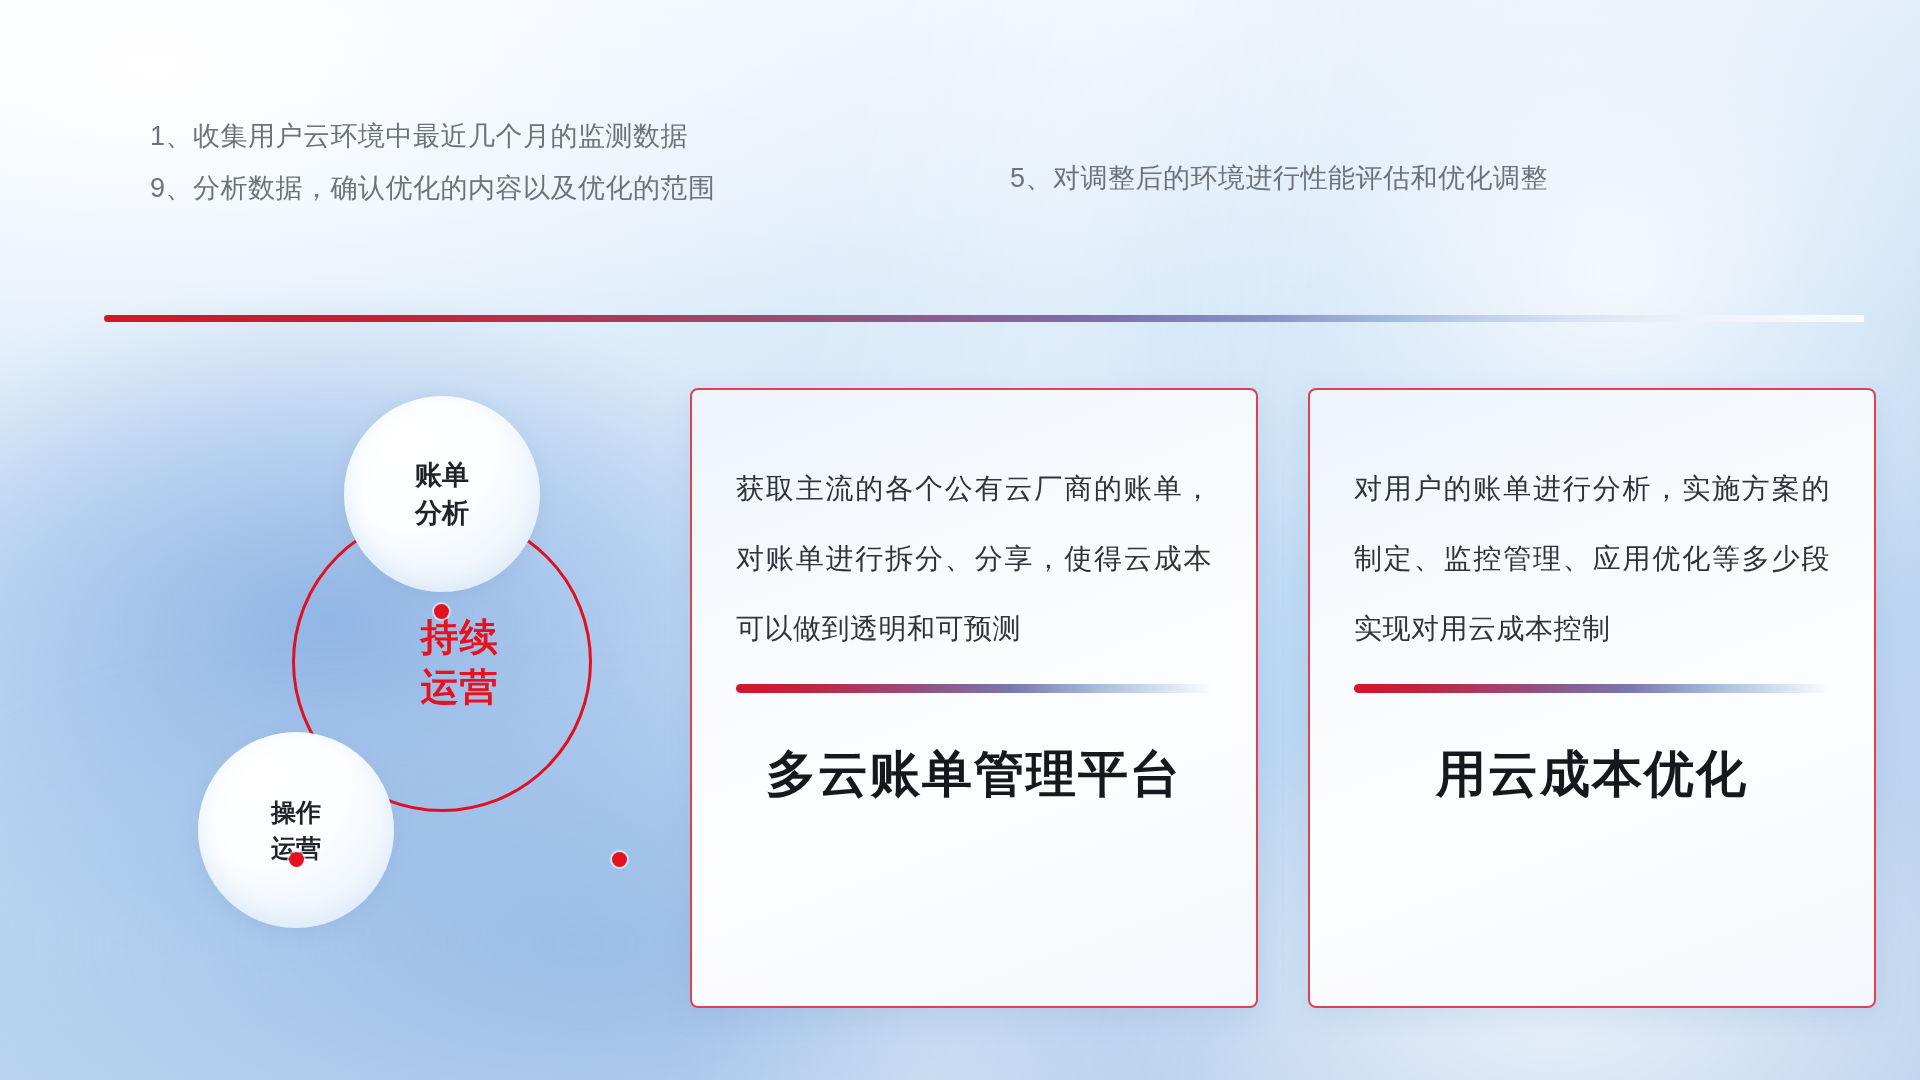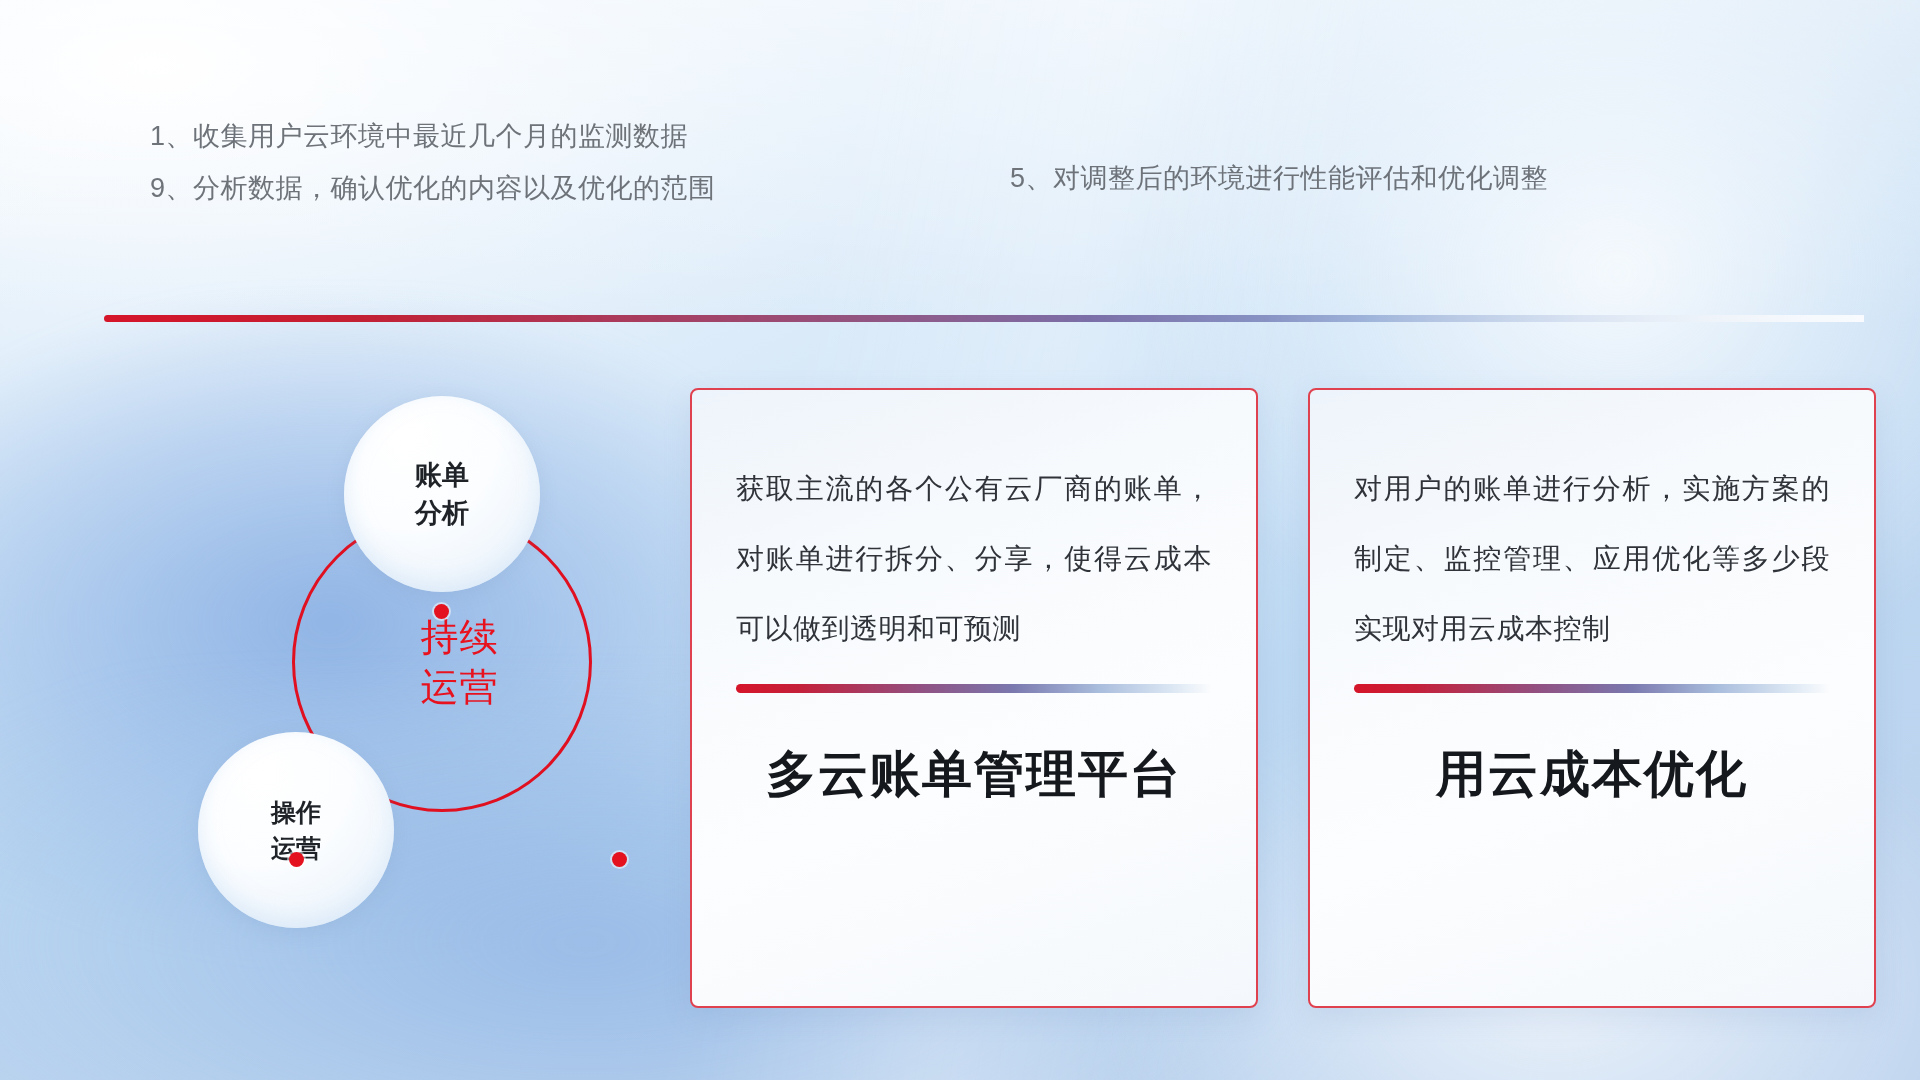--- a/index.html
+++ b/index.html
@@ -98,21 +98,21 @@
   .bubble-top{left:248px;top:44px;width:196px;height:196px;}
   .bubble-bl{left:102px;top:380px;width:196px;height:196px;}
   .bubble-br{left:394px;top:380px;width:196px;height:196px;}
   .bubble-bl .bubble-label,.bubble-br .bubble-label{font-size:25px;line-height:36px;}
 
   .venn-center{
     position:absolute;left:196px;top:160px;width:300px;height:300px;
     display:flex;align-items:center;justify-content:center;
   }
   .venn-center-label{
-    color:#e8121f;font-weight:normal;font-size:38px;line-height:50px;
+    color:#e8121f;font-weight:bold;font-size:38px;line-height:50px;
     text-align:center;white-space:pre-line;letter-spacing:1px;margin-left:35px;
   }
   .node-dot{
     position:absolute;width:15px;height:15px;border-radius:50%;
     background:#e4121f;box-shadow:0 0 0 2px rgba(255,255,255,.5);
   }
   .dot-top{left:338px;top:252px;}
   .dot-bl{left:193px;top:500px;}
   .dot-br{left:516px;top:500px;}
 

